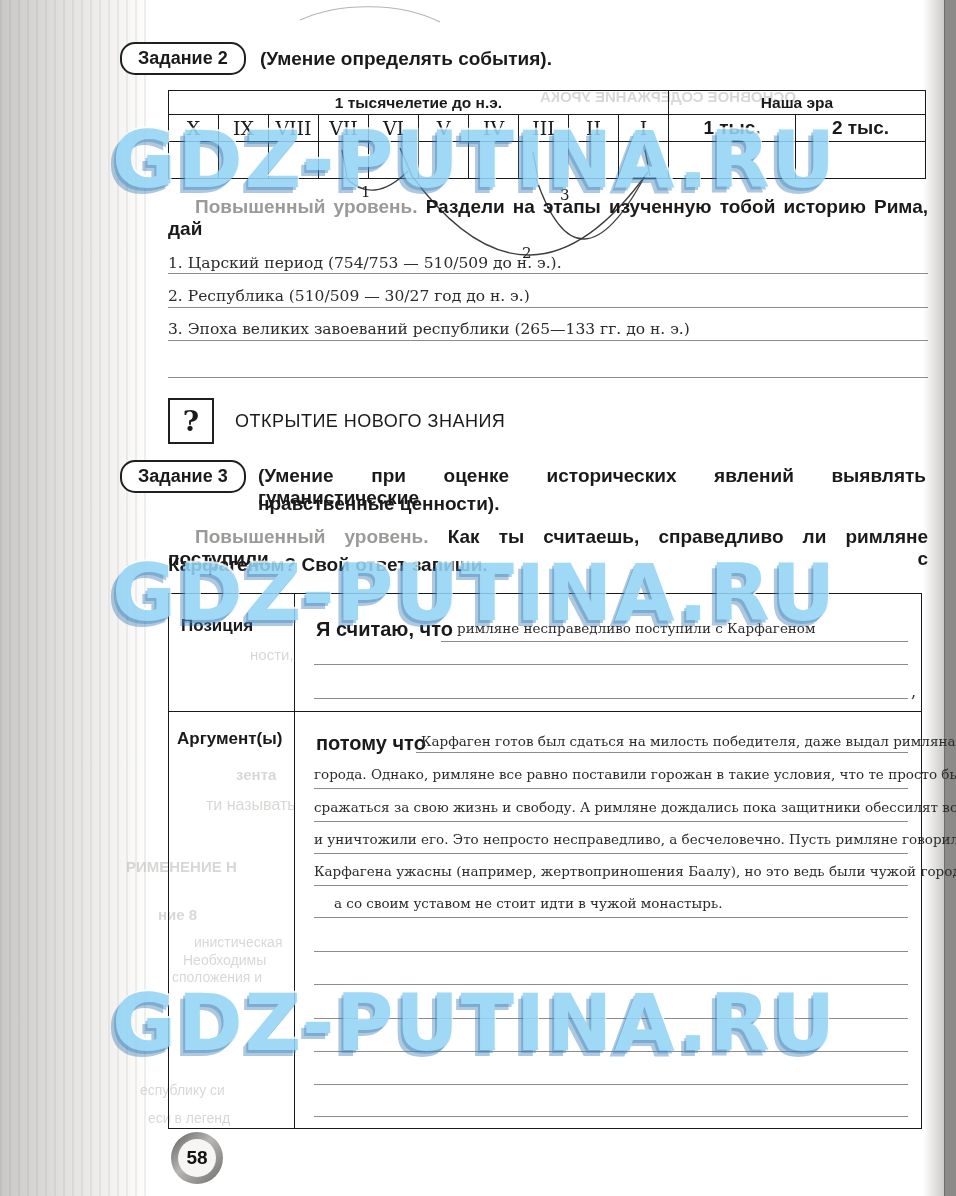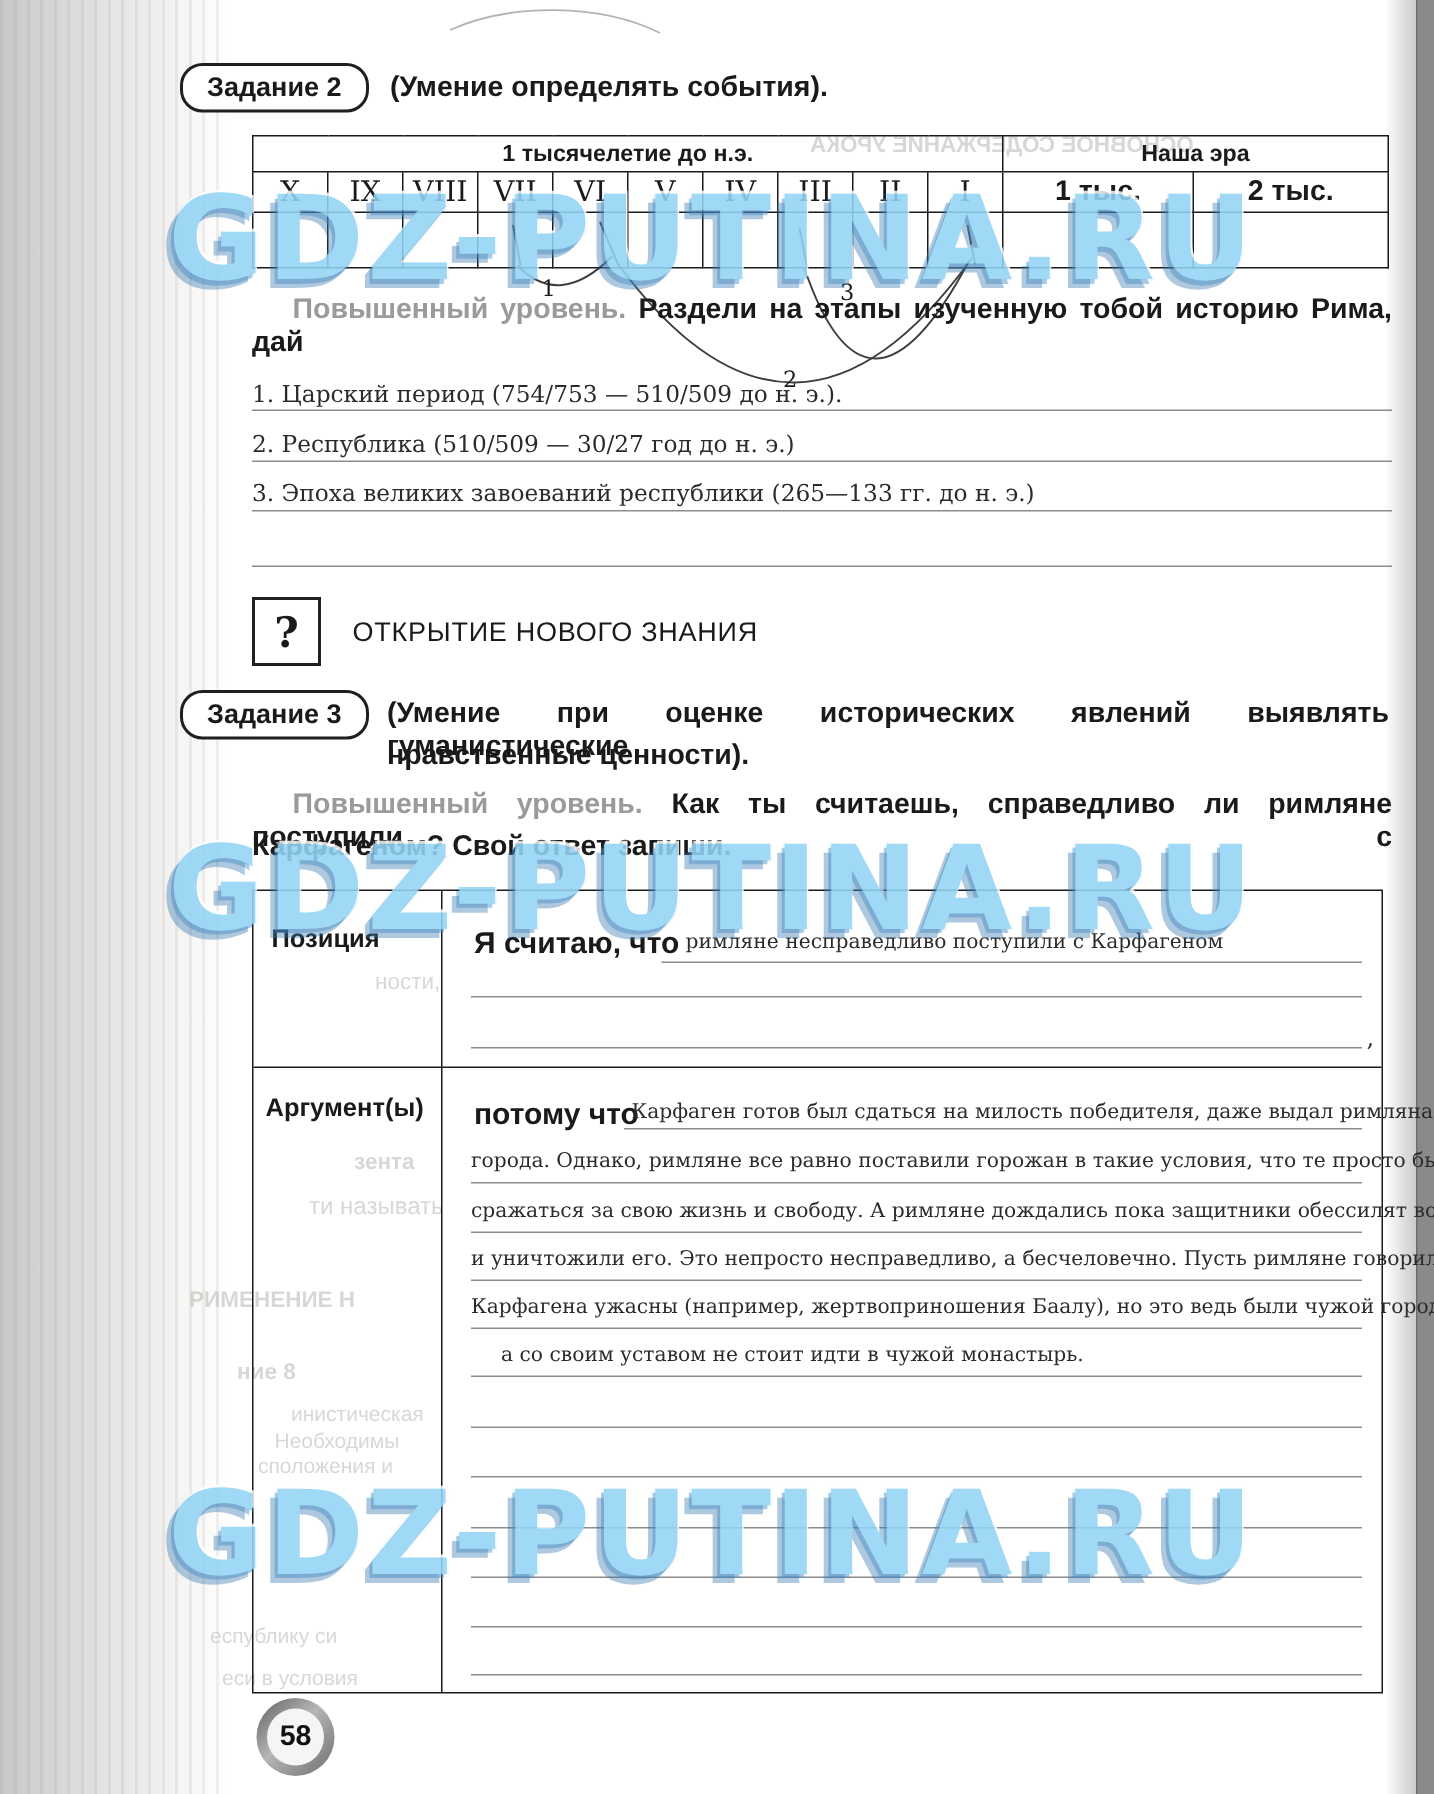--- a/index.html
+++ b/index.html
@@ -75,21 +75,21 @@
   <div class="ghost mirror" style="left:540px;top:88px;font-weight:bold;font-size:15px;">ОСНОВНОЕ СОДЕРЖАНИЕ УРОКА</div>
   <div class="ghost" style="left:250px;top:646px;font-size:15px;">ности,</div>
   <div class="ghost" style="left:236px;top:766px;font-weight:bold;font-size:15px;">зента</div>
   <div class="ghost" style="left:206px;top:796px;font-size:16px;">ти называть</div>
   <div class="ghost" style="left:126px;top:858px;font-weight:bold;font-size:15px;">РИМЕНЕНИЕ Н</div>
   <div class="ghost" style="left:158px;top:906px;font-weight:bold;font-size:15px;">ние 8</div>
   <div class="ghost" style="left:194px;top:934px;font-weight:normal;font-size:14px;">инистическая</div>
   <div class="ghost" style="left:183px;top:952px;font-size:14px;">Необходимы</div>
   <div class="ghost" style="left:172px;top:969px;font-size:14px;">сположения и</div>
   <div class="ghost" style="left:140px;top:1082px;font-size:14px;">еспублику си</div>
-  <div class="ghost" style="left:148px;top:1110px;font-size:14px;">еси в условия</div>
+  <div class="ghost" style="left:148px;top:1110px;font-size:14px;">еси в легенд</div>
 
   <div class="badge" style="left:120px;top:42px;">Задание 2</div>
   <div class="plain-line" style="left:260px;top:48px;">(Умение определять события).</div>
 
   <table class="timeline">
     <colgroup>
       <col style="width:50px">
         <col style="width:50px">
         <col style="width:50px">
         <col style="width:50px">

